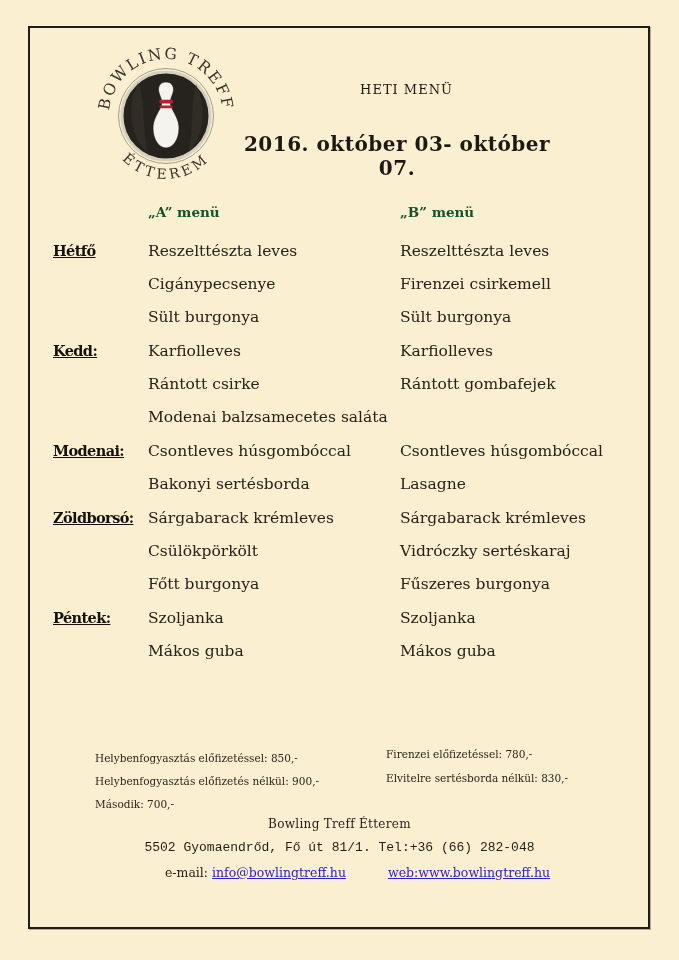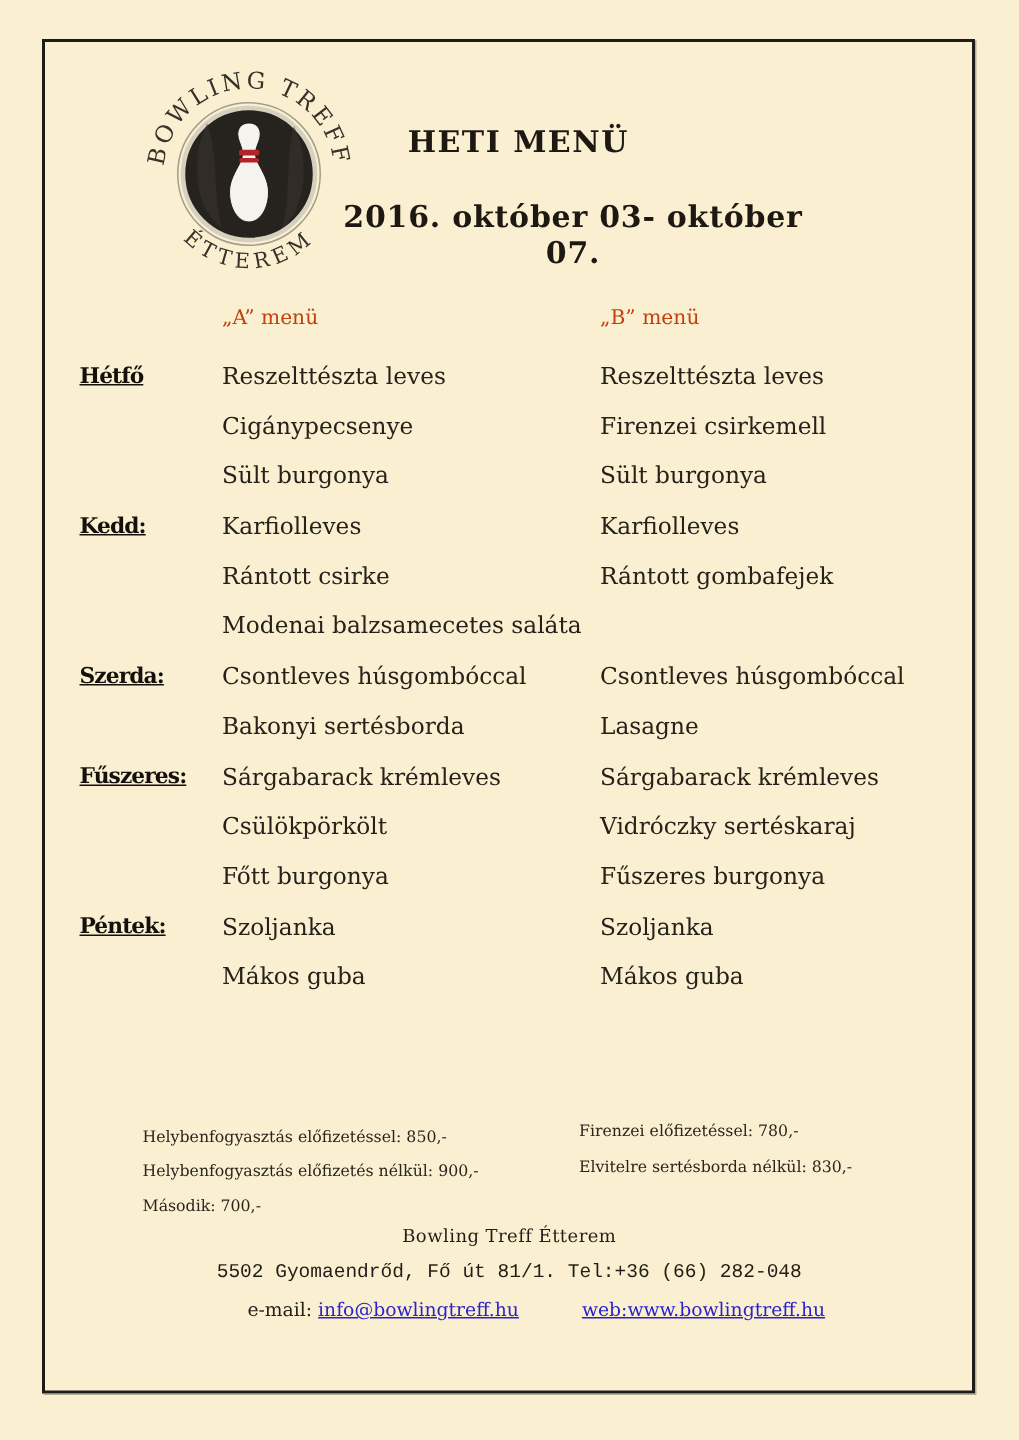--- a/index.html
+++ b/index.html
@@ -14,32 +14,32 @@
   }
   .frame{
     position:absolute;left:28px;top:26px;width:618px;height:899px;
     border:2px solid #1d1c18;
     box-shadow:1px 1px 0 rgba(60,50,20,.35);
   }
   
   .logo{position:absolute;left:96px;top:42px;width:142px;height:146px;}
   .title{
     position:absolute;left:238px;top:82px;width:215px;
-    text-align:center;font-size:20px;font-weight:bold;letter-spacing:1px;color:#1d1812;
+    text-align:right;font-size:13px;font-weight:normal;letter-spacing:1px;color:#1d1812;
   }
   .date{
-    position:absolute;left:219px;top:132px;width:326px;
+    position:absolute;left:234px;top:132px;width:326px;
     text-align:center;font-size:20px;font-weight:bold;letter-spacing:.5px;color:#1d1812;
   }
   
   .menu{position:absolute;left:53px;top:202px;width:570px;}
   .row{display:grid;grid-template-columns:95px 252px 1fr;height:33px;align-items:start;}
   .header-row{height:38px;}
   .cell{font-size:15.5px;line-height:1.25;padding-top:2px;white-space:nowrap;}
-  .cell.header{font-size:13.5px;font-weight:normal;color:#c2410c;}
+  .cell.header{font-size:13.5px;font-weight:bold;color:#14532d;}
   .cell.day{
     font-size:14.5px;font-weight:bold;color:#14110d;
     text-decoration:underline;letter-spacing:-0.6px;
   }
   .day-block{margin-top:0;}
   .day-block + .day-block{margin-top:1px;}
   
   .pricing-left{position:absolute;left:95px;top:747px;font-size:10.5px;line-height:23px;color:#2a241d;}
   .pricing-right{position:absolute;left:386px;top:742px;font-size:10.5px;line-height:24px;color:#2a241d;}
   .pricing-left div,.pricing-right div{white-space:nowrap;}
@@ -128,34 +128,34 @@
         <div class="cell">Rántott gombafejek</div>
       </div>
       <div class="row">
         <div class="cell day"></div>
         <div class="cell">Modenai balzsamecetes saláta</div>
       </div>
     </div>
 
     <div class="day-block">
       <div class="row">
-        <div class="cell day">Szerda:</div>
+        <div class="cell day">Modenai:</div>
         <div class="cell">Csontleves húsgombóccal</div>
         <div class="cell">Csontleves húsgombóccal</div>
       </div>
       <div class="row">
         <div class="cell day"></div>
         <div class="cell">Bakonyi sertésborda</div>
         <div class="cell">Lasagne</div>
       </div>
     </div>
 
     <div class="day-block">
       <div class="row">
-        <div class="cell day">Fűszeres:</div>
+        <div class="cell day">Zöldborsó:</div>
         <div class="cell">Sárgabarack krémleves</div>
         <div class="cell">Sárgabarack krémleves</div>
       </div>
       <div class="row">
         <div class="cell day"></div>
         <div class="cell">Csülökpörkölt</div>
         <div class="cell">Vidróczky sertéskaraj</div>
       </div>
       <div class="row">
         <div class="cell day"></div>

